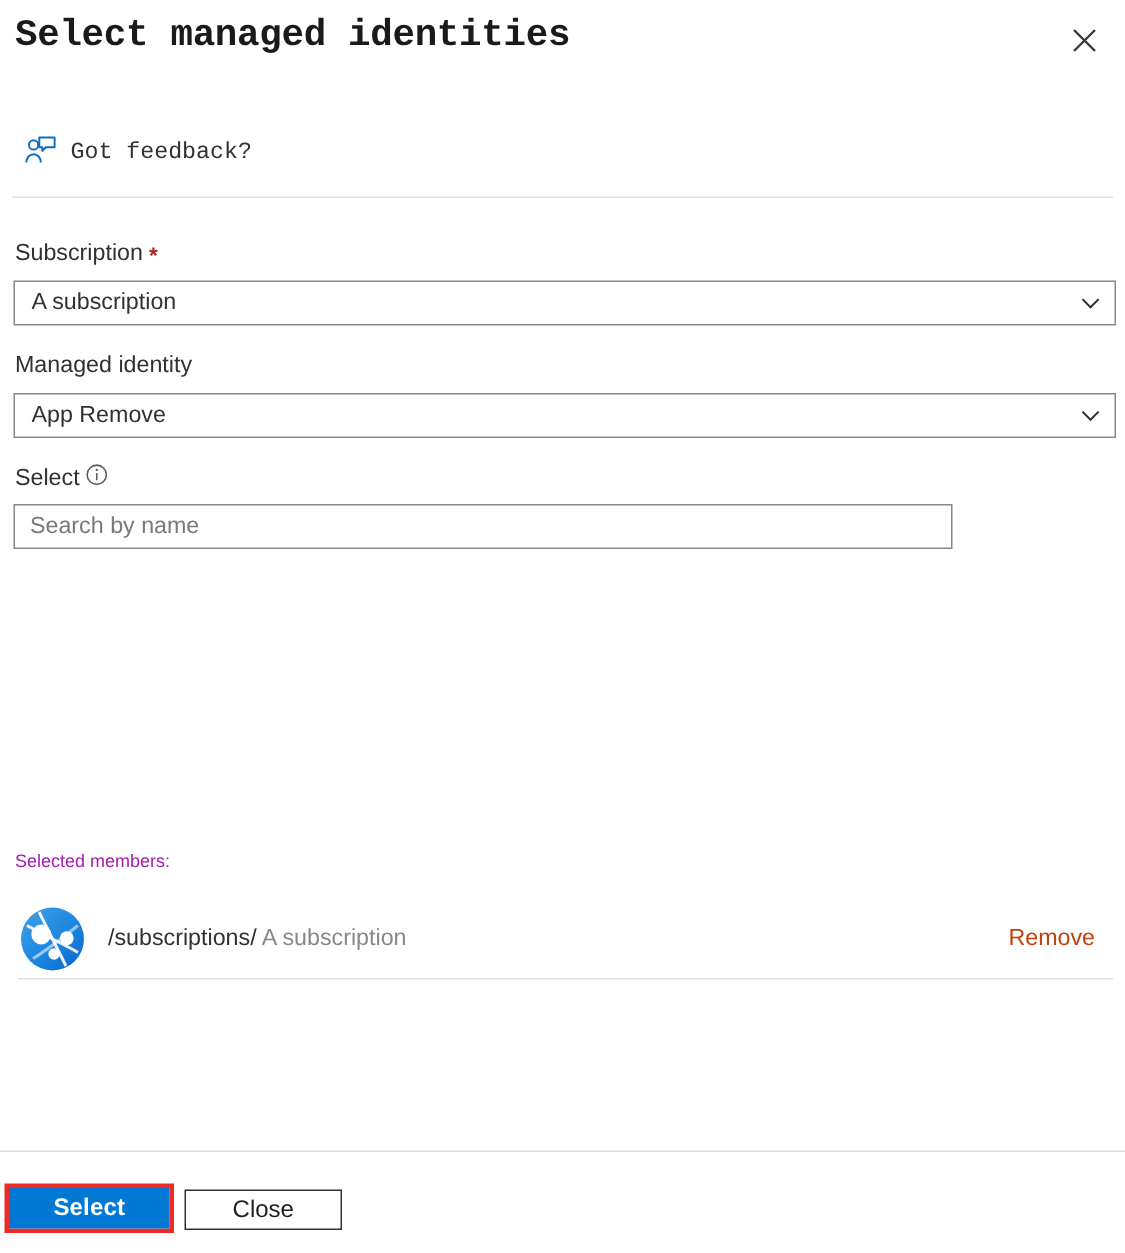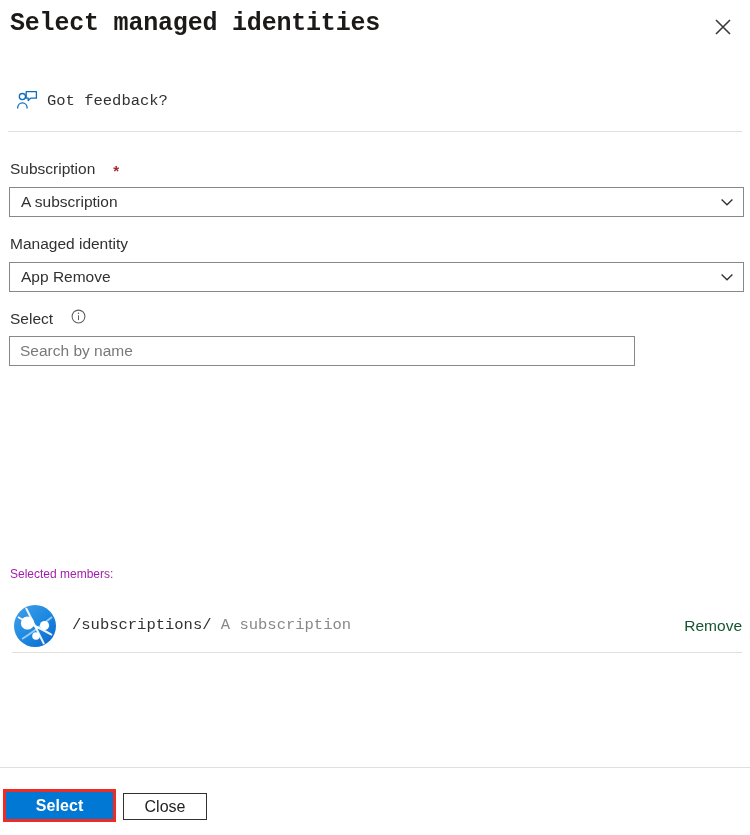--- a/index.html
+++ b/index.html
@@ -82,21 +82,21 @@
     left: 0; top: 131px;
     width: 750px;
   }
   .field-label {
     position: absolute;
     font-size: 15.5px;
     color: #323130;
     white-space: nowrap;
     display: flex;
     align-items: center;
-    gap: 18px;
+    gap: 4px;
   }
   .required-star {
     color: #a4262c;
     font-size: 15px;
     font-weight: 700;
     line-height: 1;
     position: relative;
     top: 1px;
   }
   .info-icon { display: block; }
@@ -187,28 +187,27 @@
   }
   .member-name {
     font-size: 15.5px;
     color: #323130;
     white-space: nowrap;
   }
   .member-sub {
     font-size: 15.5px;
     color: #323130;
     white-space: nowrap;
-    font-family: Liberation Mono, monospace;
   }
   .member-sub .sub-muted { color: #8a8886; }
   .remove-link {
     margin-left: auto;
-    margin-right: 0px;
-    font-size: 15.5px;
-    color: #14532d;
+    margin-right: 12px;
+    font-size: 15.5px;
+    color: #c2410c;
     cursor: pointer;
     white-space: nowrap;
     background: none;
     border: none;
     font-family: "Liberation Sans", sans-serif;
     padding: 0;
   }
 
   
   .btn-select-wrap {
@@ -230,21 +229,21 @@
     font-weight: 700;
     cursor: pointer;
     display: flex;
     align-items: center;
     justify-content: center;
     letter-spacing: 0.1px;
   }
   .btn-close {
     position: absolute;
     left: 123px; top: 793px;
-    width: 84px; height: 27px;
+    width: 105px; height: 27px;
     box-sizing: border-box;
     background: #ffffff;
     border: 1px solid #323130;
     color: #201f1e;
     font-family: "Liberation Sans", sans-serif;
     font-size: 16px;
     cursor: pointer;
     display: flex;
     align-items: center;
     justify-content: center;

